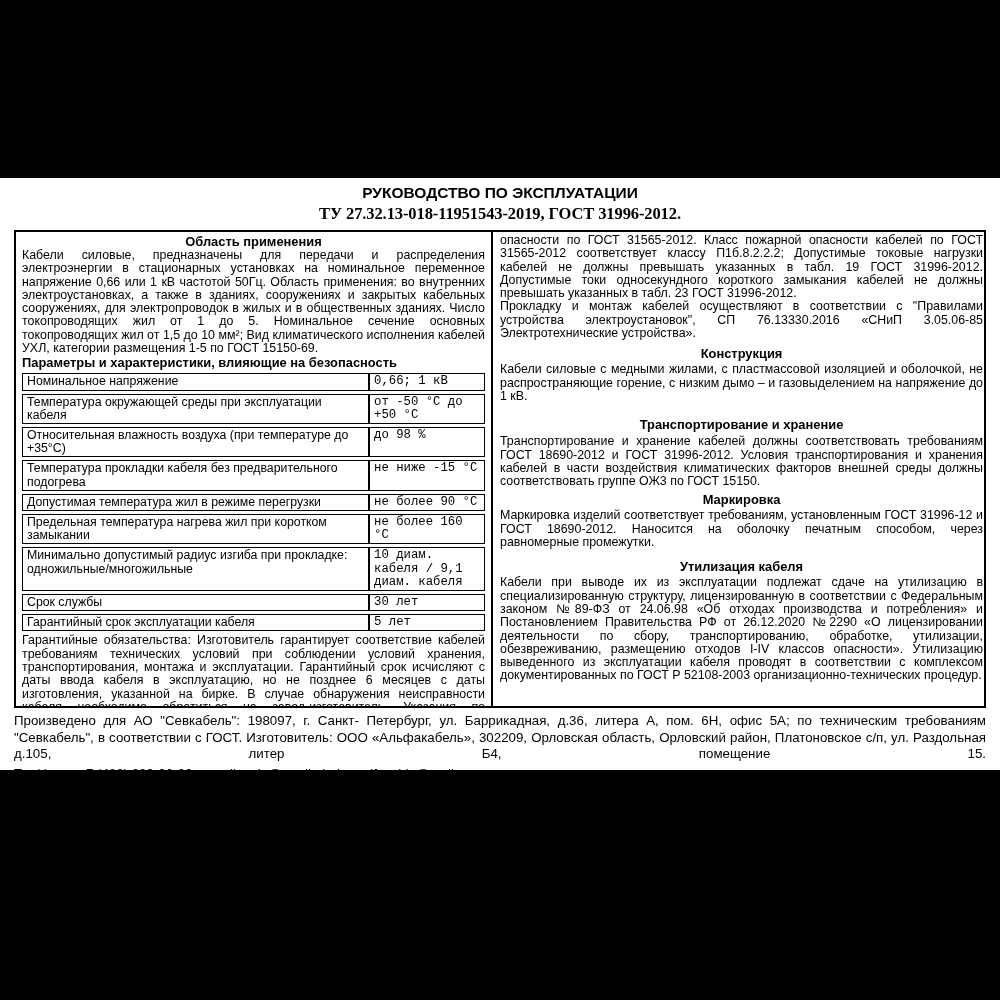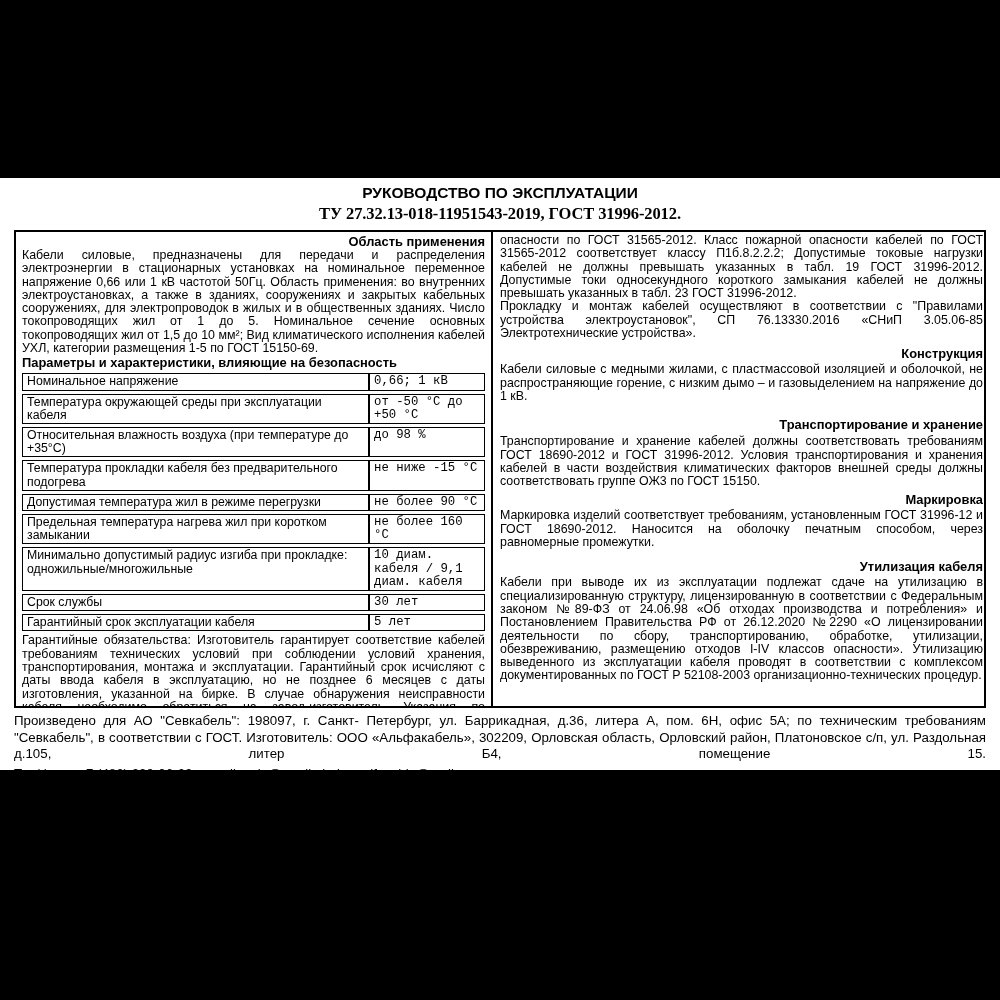--- a/index.html
+++ b/index.html
@@ -37,21 +37,21 @@
     display: flex;
     height: 478px;
     overflow: hidden;
   }
   .col { font-size: 12.4px; line-height: 13.3px; }
   .col-left  { width: 477px; border-right: 2px solid #000; padding: 2px 6px 2px 6px; }
   .col-right { flex: 1; padding: 2px 1px 2px 7px; }
   p { margin: 0; }
   .just { text-align: justify; }
   .sec-h { font-weight: bold; font-size: 12.9px; line-height: 15px; }
-  .center { text-align: right; }
+  .center { text-align: center; }
   .params { width: 100%; border-collapse: separate; border-spacing: 0 3px; margin-top: 0; }
   .params td {
     border: 1px solid #000;
     padding: 1px 4px 1px 4px;
     vertical-align: top;
     font-size: 12.3px; line-height: 13.2px; margin-top: 20px;
   }
   .params td.val { width: 116px; padding-right: 1px; font-family: Liberation Mono, monospace; }
   .h-constr { margin: 6px 0 2px 0; }
   .h-transp { margin: 14px 0 3px 0; }

